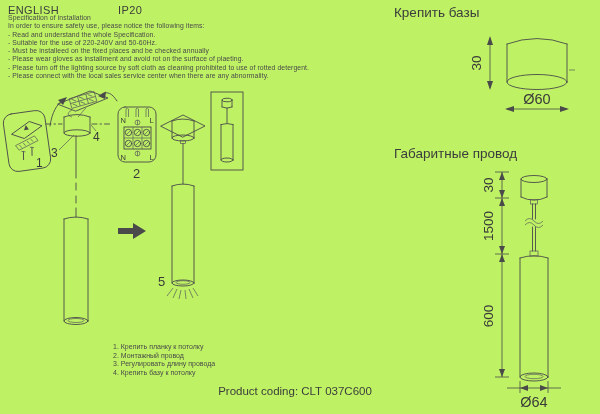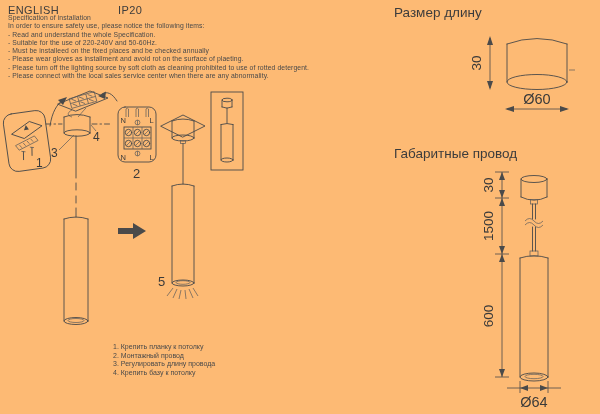--- a/index.html
+++ b/index.html
@@ -5,21 +5,21 @@
   html, body { margin: 0; padding: 0; }
   body {
     font-family: "Liberation Sans", sans-serif;
     background: #ffffff;
     color: #3a3a3a;
   }
   #page {
     position: relative;
     width: 600px;
     height: 414px;
-    background: #fdba74;
+    background: #bef264;
     overflow: hidden;
   }
   .abs { position: absolute; }
 
   
   .hdr { font-size: 11px; letter-spacing: 0.4px; color: #3c3c3c; }
 
   
   #spec {
     left: 8px; top: 14px; width: 380px;
@@ -224,22 +224,23 @@
     </g>
   </svg>
 
   <div class="abs" id="legend">
     <div>1. Крепить планку к потолку</div>
     <div>2. Монтажный провод</div>
     <div>3. Регулировать длину провода</div>
     <div>4. Крепить базу к потолку</div>
   </div>
 
-
-  <div class="abs ru-heading" id="base-title">Размер длину</div>
+  <div class="abs" id="product">Product coding: CLT 037C600</div>
+
+  <div class="abs ru-heading" id="base-title">Крепить базы</div>
   <svg class="abs" style="left:390px; top:22px;" width="210" height="112" viewBox="0 0 210 112">
     <g>
       <path class="draw" d="M117,22 Q147,11 177,22"></path>
       <line class="draw" x1="117" y1="22" x2="117" y2="60"></line>
       <line class="draw" x1="177" y1="22" x2="177" y2="60"></line>
       <ellipse class="draw" cx="147" cy="60" rx="30" ry="7.5"></ellipse>
       <line class="draw-thin" x1="179" y1="48" x2="185" y2="48"></line>
     </g>
     <g>
       <line class="dimline" x1="100" y1="16" x2="100" y2="66"></line>

